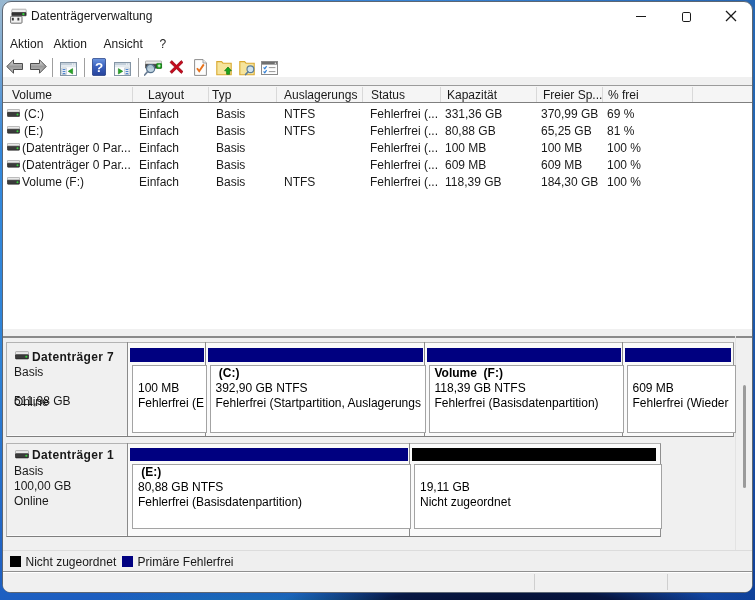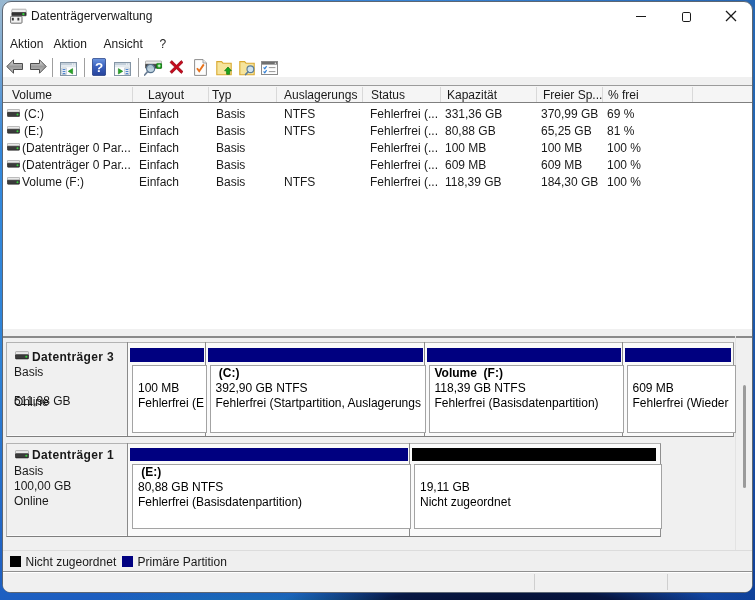--- a/index.html
+++ b/index.html
@@ -227,21 +227,21 @@
 <div class="a" style="left:6px;top:342px;width:725.5px;height:92.5px;border:1px solid #b3b3b3;border-bottom-color:#7e7e7e;border-right-color:#8f8f8f;background:#fafafa"></div>
 <div class="a" style="left:7px;top:343px;width:120px;height:92px;background:#f0f0f0"></div>
 <div class="a" style="left:127px;top:342px;width:1px;height:93.5px;background:#8a8a8a"></div>
 <div class="a" style="left:205px;top:342px;width:1px;height:93.5px;background:#8a8a8a"></div>
 <div class="a" style="left:424px;top:342px;width:1px;height:93.5px;background:#8a8a8a"></div>
 <div class="a" style="left:622px;top:342px;width:1px;height:93.5px;background:#8a8a8a"></div>
 
 <svg class="a" style="left:15px;top:350.5px" width="14" height="9" viewBox="0 0 13 8">
     <use href="#hdd"></use>
   </svg>
-<div class="t" style="left:32px;top:350px;font-weight:bold;letter-spacing:0.35px">Datenträger 3</div>
+<div class="t" style="left:32px;top:350px;font-weight:bold;letter-spacing:0.35px">Datenträger 7</div>
 <div class="t" style="left:14px;top:364.5px">Basis</div>
 <div class="t" style="left:14px;top:394px">511,98 GB</div>
 <div class="t" style="left:14px;top:394.5px">Online</div>
 
 <div class="a" style="left:129.5px;top:347.5px;width:74px;height:14px;background:#000080"></div>
 <div class="a" style="left:207.5px;top:347.5px;width:215px;height:14px;background:#000080"></div>
 <div class="a" style="left:426.5px;top:347.5px;width:194px;height:14px;background:#000080"></div>
 <div class="a" style="left:624.5px;top:347.5px;width:106.5px;height:14px;background:#000080"></div>
 
 <div class="a" style="left:132px;top:365px;width:68px;height:66px;border:1px solid #a3a3a3;background:#fff;overflow:hidden;font-size:12px;line-height:15px;padding-left:5px;white-space:nowrap"><br>100 MB<br>Fehlerfrei (E</div>
@@ -267,17 +267,17 @@
 
 <div class="a" style="left:132px;top:463.5px;width:272px;height:63.5px;border:1px solid #a3a3a3;background:#fff;overflow:hidden;font-size:12px;line-height:15px;padding-left:5px;white-space:nowrap"><b>&nbsp;(E:)</b><br>80,88 GB NTFS<br>Fehlerfrei (Basisdatenpartition)</div>
 <div class="a" style="left:414px;top:463.5px;width:241px;height:63.5px;border:1px solid #a3a3a3;background:#fff;overflow:hidden;font-size:12px;line-height:15px;padding-left:5px;white-space:nowrap"><br>19,11 GB<br>Nicht zugeordnet</div>
 
 <div class="a" style="left:3px;top:550px;width:749px;height:1px;background:#dcdcdc"></div>
 <div class="a" style="left:3px;top:551px;width:749px;height:20px;background:#efefef"></div>
 <div class="a" style="left:3px;top:571px;width:749px;height:1.4px;background:#8f8f8f"></div>
 <div class="a" style="left:9.5px;top:555.5px;width:11px;height:11px;background:#000"></div>
 <div class="t" style="left:25.5px;top:555px">Nicht zugeordnet</div>
 <div class="a" style="left:122px;top:555.5px;width:11px;height:11px;background:#000080"></div>
-<div class="t" style="left:137.5px;top:555px">Primäre Partition</div>
+<div class="t" style="left:137.5px;top:555px">Primäre Fehlerfrei</div>
 
 <div class="a" style="left:3px;top:572.5px;width:749px;height:19px;background:#f0f0f0;border-radius:0 0 7px 7px"></div>
 <div class="a" style="left:534px;top:574px;width:1px;height:16px;background:#cfcfcf"></div>
 <div class="a" style="left:667px;top:574px;width:1px;height:16px;background:#cfcfcf"></div>
 
 </body></html>

